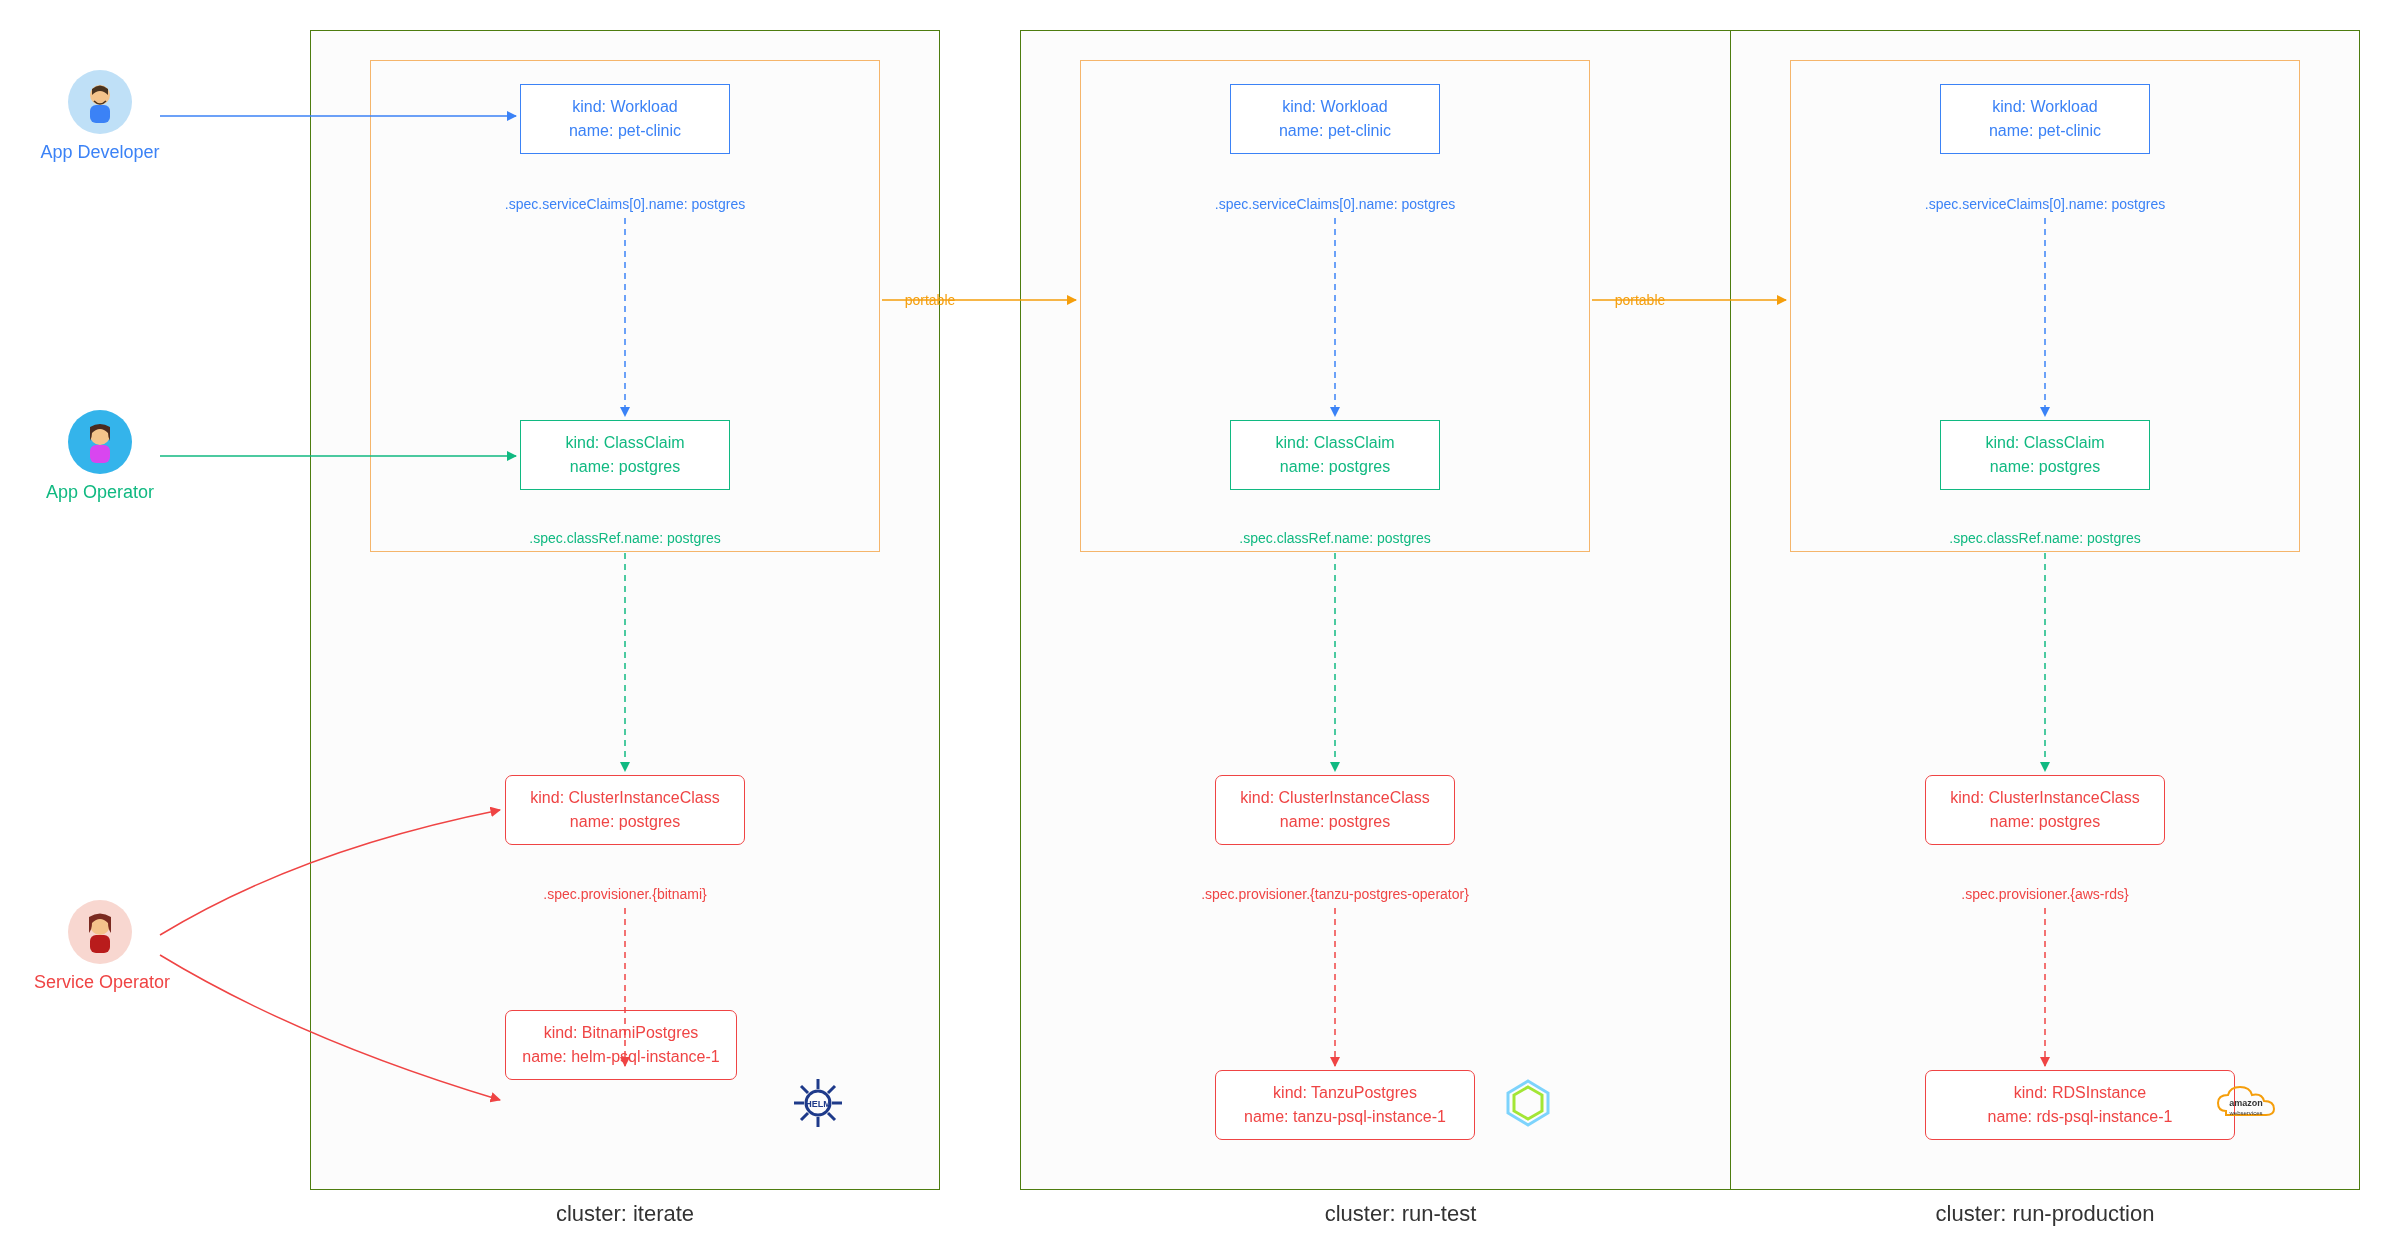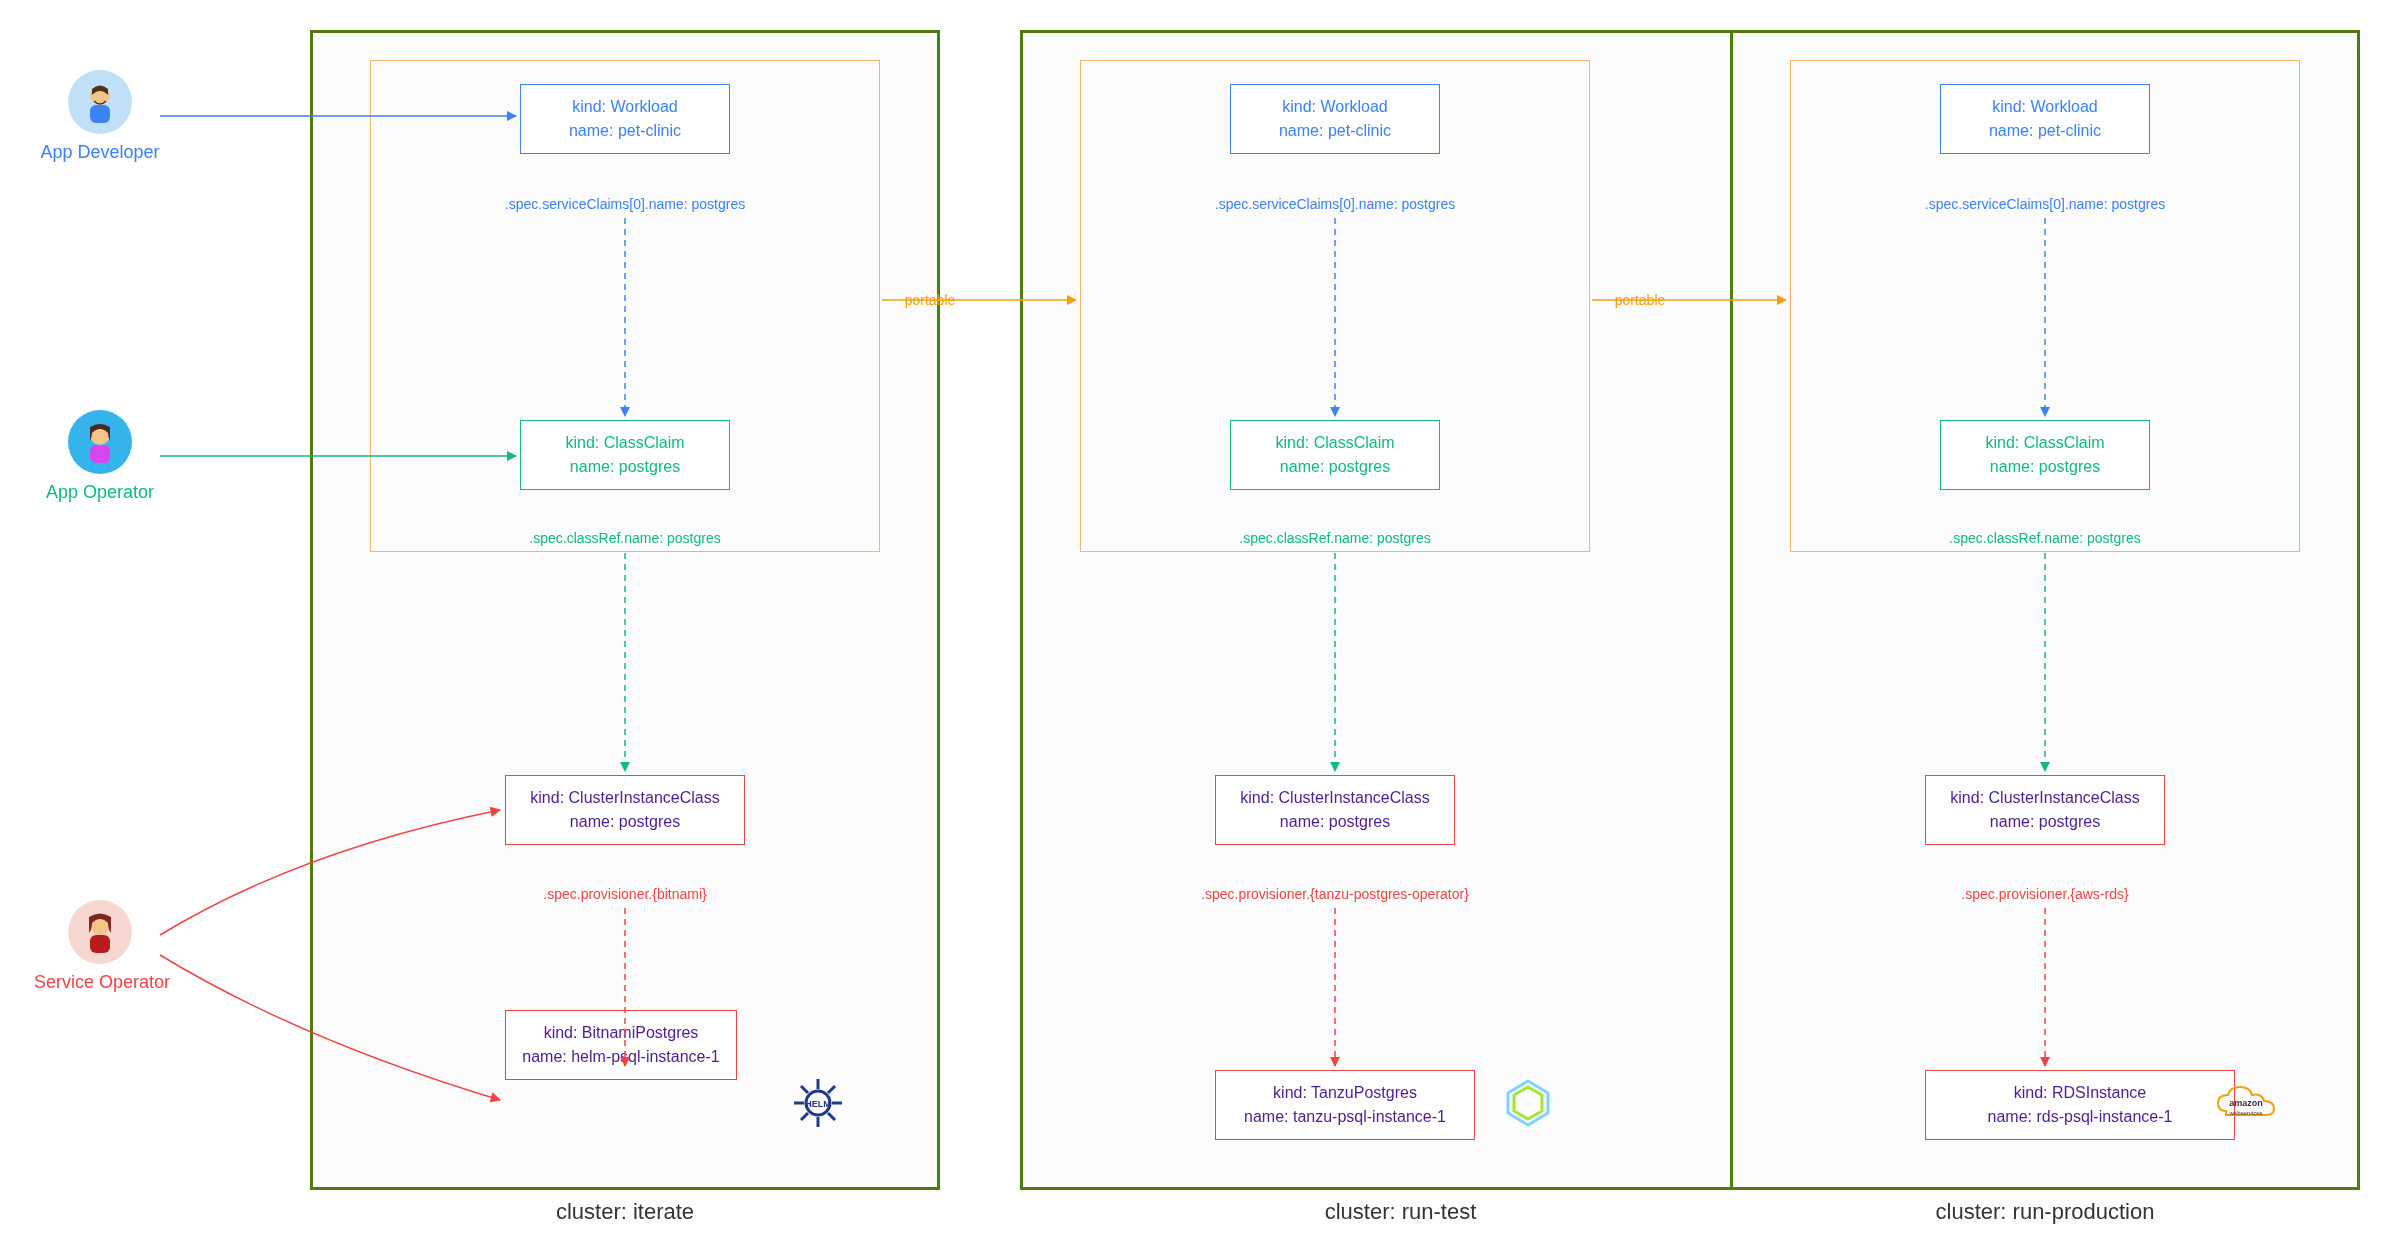--- a/index.html
+++ b/index.html
@@ -23,21 +23,21 @@
     height: 64px;
     border-radius: 50%;
     margin: 0 auto 8px;
     display: flex;
     align-items: center;
     justify-content: center;
   }
   .persona .label { font-size: 18px; }
   .cluster {
     position: absolute;
-    border: 3px solid #4d7c0f;
+    border: 1px solid #4d7c0f;
     background: #fcfcfc;
   }
   .cluster-label {
     position: absolute;
     bottom: -38px;
     left: 0;
     right: 0;
     text-align: center;
     font-size: 22px;
     color: #333;
@@ -51,21 +51,21 @@
     position: absolute;
     border: 1px solid;
     text-align: center;
     padding: 10px 12px;
     background: #fff;
     font-size: 16px;
     line-height: 1.5;
   }
   .node.blue  { border-color:#3b82f6; color:#3b82f6; }
   .node.green { border-color:#10b981; color:#10b981; }
-  .node.red   { border-color:#ef4444; color:#4c1d95; }
+  .node.red   { border-color:#ef4444; color:#ef4444;border-radius:7px; }
   .annot {
     position: absolute;
     text-align: center;
     font-size: 14px;
     width: 360px;
   }
   .annot.blue  { color:#3b82f6; }
   .annot.green { color:#10b981; }
   .annot.red   { color:#ef4444; }
   .annot.orange{ color:#f59e0b; }

